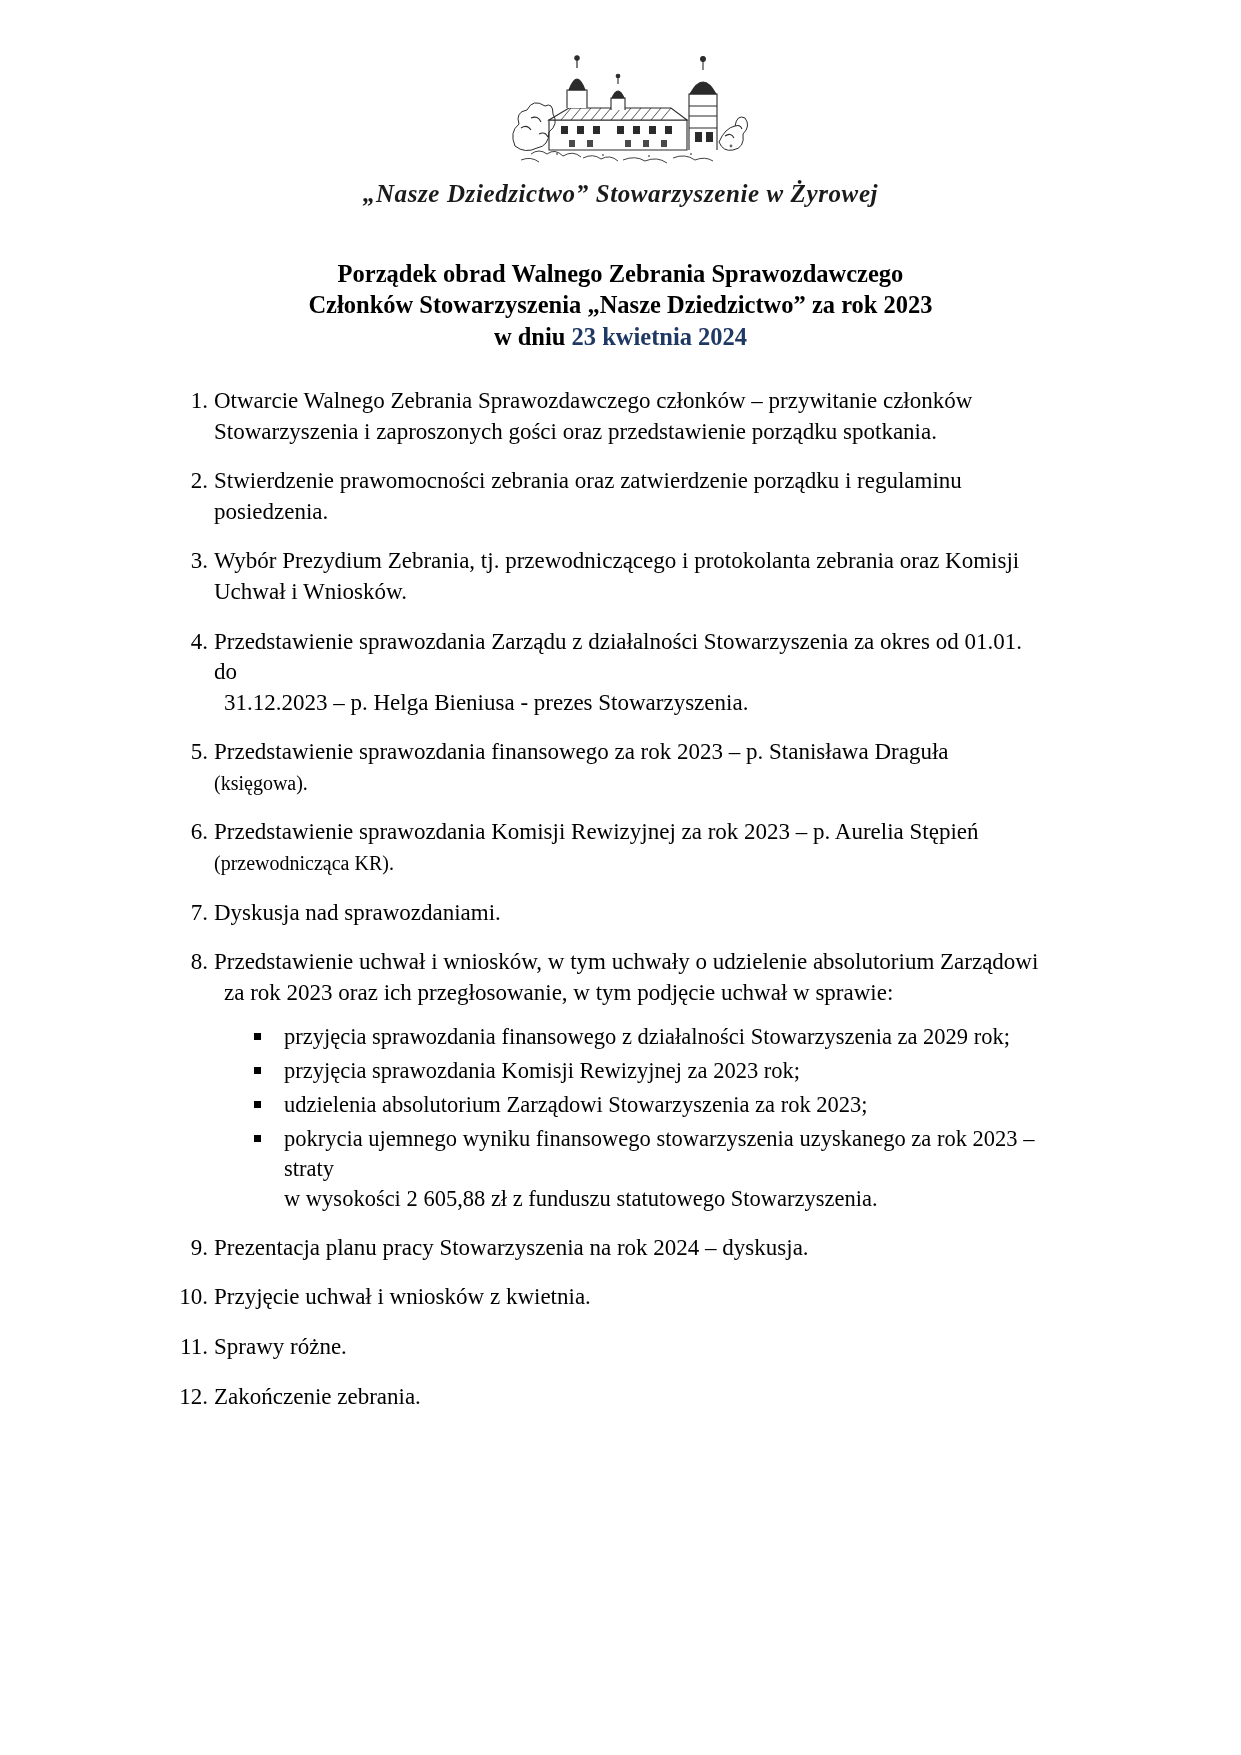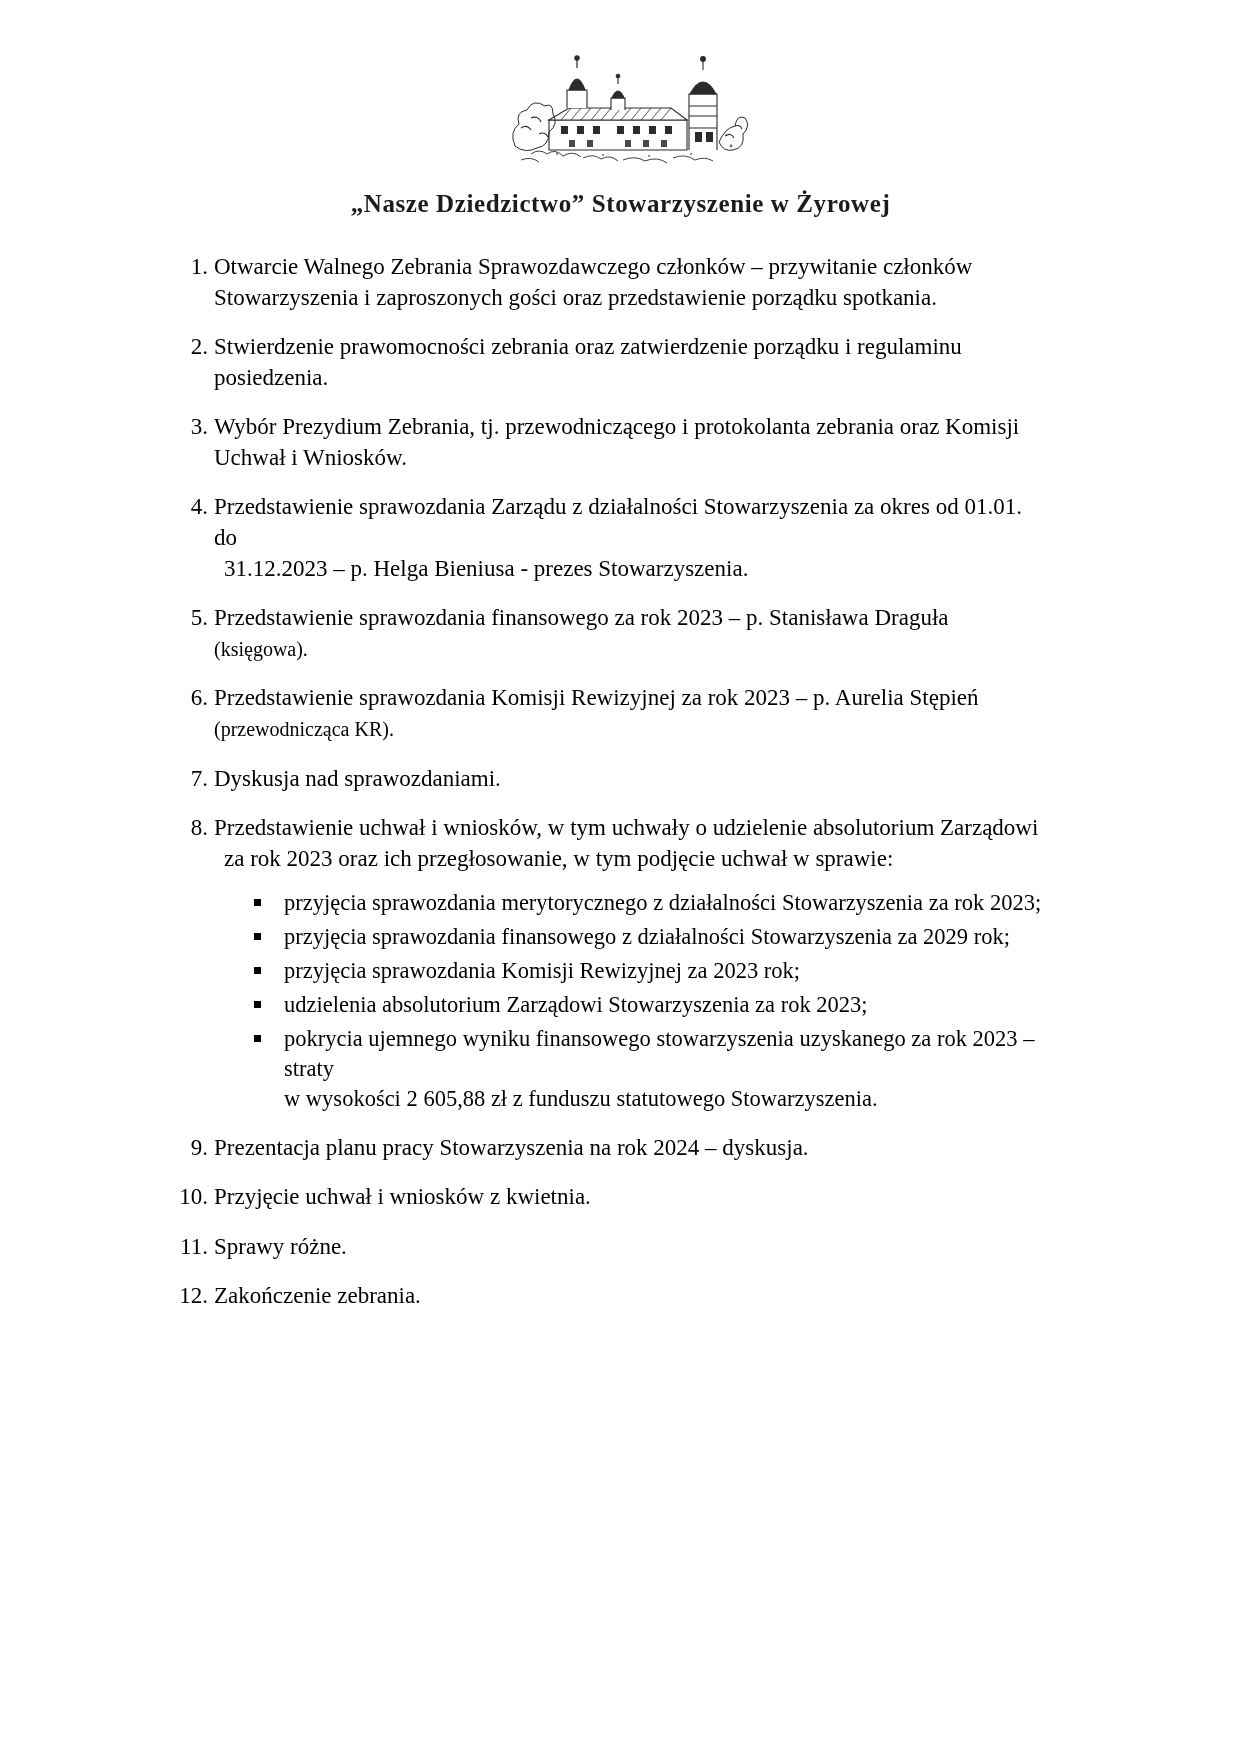--- a/index.html
+++ b/index.html
@@ -29,25 +29,26 @@
   }
   .logo-wrap {
     display: block;
     margin: 0 auto;
     width: 260px;
     height: 118px;
   }
   .logo-wrap svg { display: block; width: 100%; height: 100%; }
   .org-script {
     font-family: "Liberation Serif", "DejaVu Serif", serif;
+    font-style: italic;
     font-weight: bold;
     font-size: 25px;
     letter-spacing: 0.6px;
     color: #1b1b1b;
-    margin-top: 18px;
+    margin-top: 8px;
     white-space: nowrap;
   }
 
   
   .title-block {
     text-align: center;
     margin-top: 50px;
     font-weight: bold;
     font-size: 24.5px;
     line-height: 1.28;
@@ -189,20 +190,25 @@
               <circle cx="200" cy="100" r="1"></circle>
             <circle cx="240" cy="92" r="1.4"></circle>
           </g>
         </g>
       </svg>
     </div>
 
     <div class="org-script">„Nasze Dziedzictwo” Stowarzyszenie w Żyrowej</div>
   </div>
 
+  <div class="title-block">
+    <span class="title-line">Porządek obrad Walnego Zebrania Sprawozdawczego</span>
+    <span class="title-line">Członków Stowarzyszenia „Nasze Dziedzictwo” za rok 2023</span>
+    <span class="title-line"><span>w dniu </span><span class="date-accent">23 kwietnia 2024</span></span>
+  </div>
 
   <ol class="agenda">
 
     <li>
       <span class="num">1.</span>
       <span class="just">Otwarcie Walnego Zebrania Sprawozdawczego członków – przywitanie członków Stowarzyszenia  i zaproszonych gości oraz przedstawienie porządku spotkania.</span>
     </li>
 
     <li>
       <span class="num">2.</span>
@@ -236,21 +242,20 @@
     </li>
 
     <li>
       <span class="num">8.</span>
       <span class="left">Przedstawienie uchwał i wniosków, w tym uchwały o udzielenie absolutorium Zarządowi</span>
       <span class="indent-cont">za rok 2023 oraz ich przegłosowanie, w tym podjęcie uchwał w sprawie:</span>
 
       <ul class="sub-list">
         <li>
           <span class="sq"></span>
-          <span>przyjęcia sprawozdania merytorycznego z działalności Stowarzyszenia za rok 2023;</span>
         </li>
         <li>
           <span class="sq"></span>
           <span>przyjęcia sprawozdania finansowego z działalności Stowarzyszenia za 2029 rok;</span>
         </li>
         <li>
           <span class="sq"></span>
           <span>przyjęcia sprawozdania Komisji Rewizyjnej za 2023 rok;</span>
         </li>
         <li>

